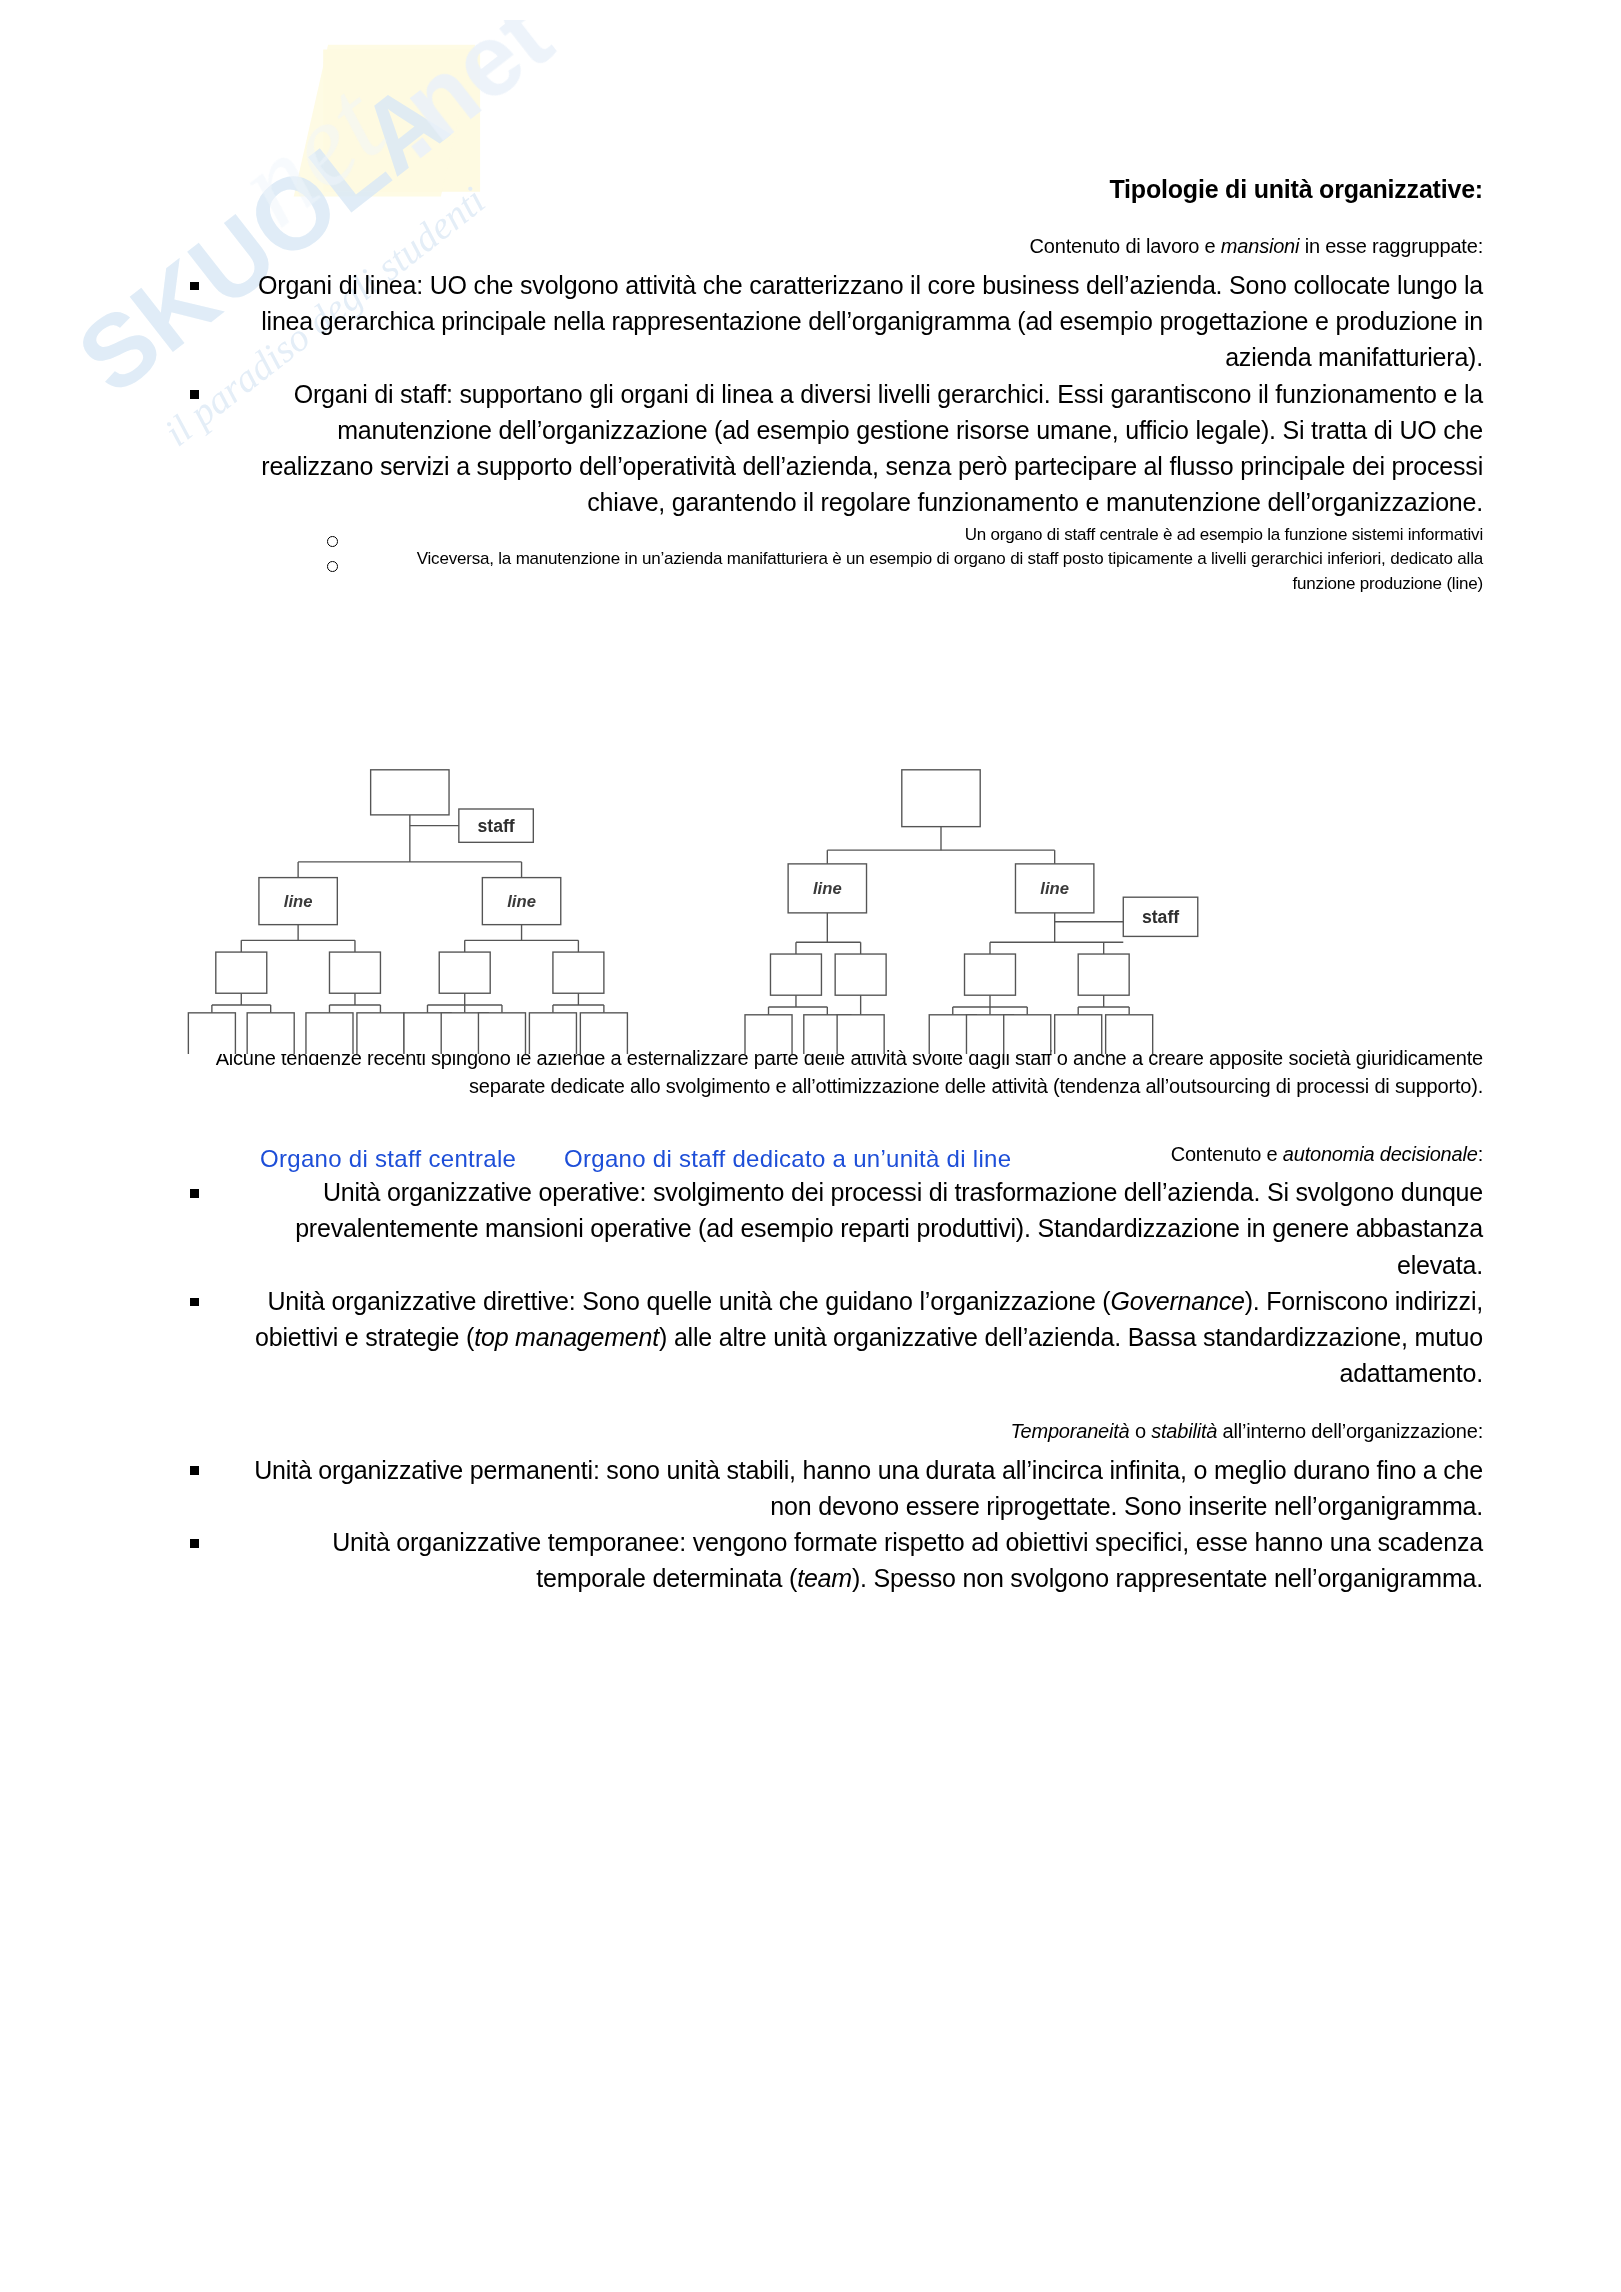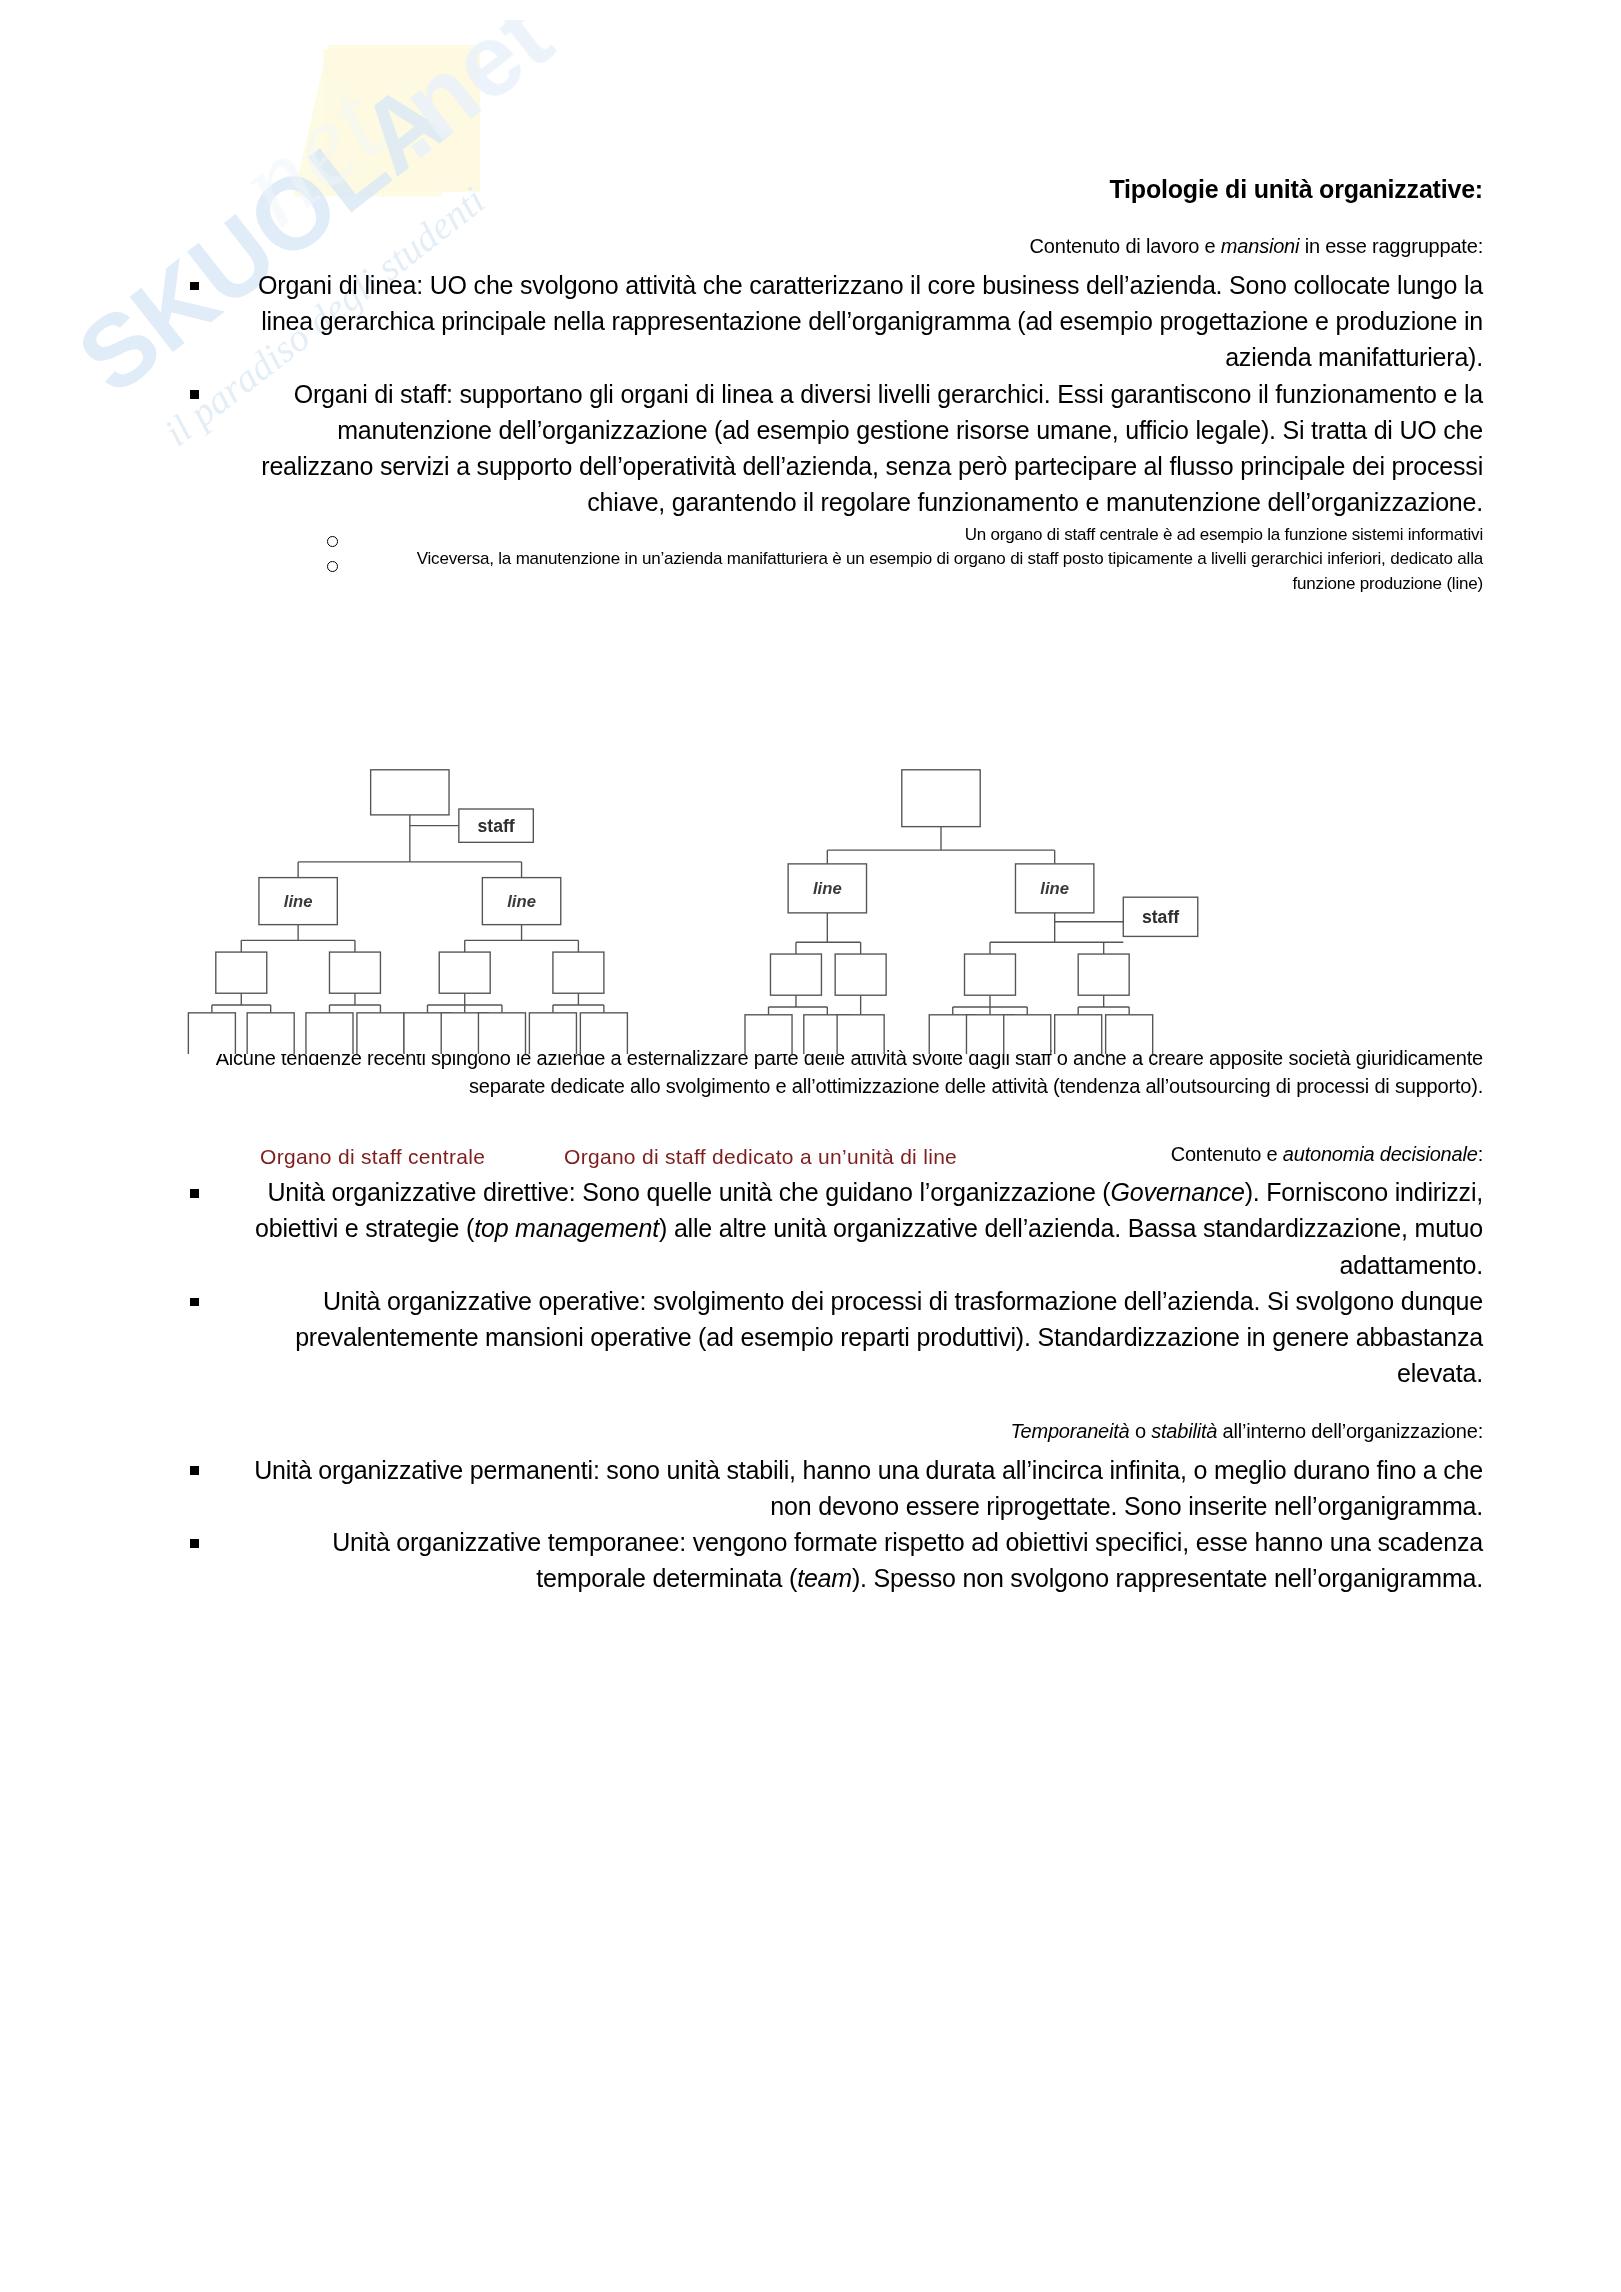--- a/index.html
+++ b/index.html
@@ -118,22 +118,22 @@
   #captions {
     position: absolute;
     left: 157px;
     top: 1145px;
     width: 1225px;
     z-index: 2;
     font-family: "Liberation Sans", sans-serif;
   }
   .cap {
     position: absolute;
-    font-size: 21px;
-    color: #7f1d1d;
+    font-size: 24px;
+    color: #1d4ed8;
     letter-spacing: 0.3px;
     white-space: nowrap;
     text-align: right;
   }
   #cap-left  { left: 103px; top: 0; }
   #cap-right { left: 407px; top: 0; }
 </style>
 </head>
 <body>
 
@@ -188,25 +188,25 @@
 
     <p class="para"><span>Alcune tendenze recenti spingono le aziende a esternalizzare parte delle attività svolte dagli staff o anche a creare apposite società giuridicamente separate dedicate allo svolgimento e all’ottimizzazione delle attività (tendenza all’</span><b>outsourcing</b><span> di processi di supporto).</span></p>
 
     <div class="gap-lg"></div>
 
     <p class="para"><span>Contenuto e </span><i>autonomia decisionale</i><span>:</span></p>
 
     <ul class="lvl1">
       <li>
         <span class="sqbullet"></span>
+        <b>Unità organizzative operative</b><span>: svolgimento dei processi di trasformazione dell’azienda. Si svolgono dunque prevalentemente mansioni operative (ad esempio reparti produttivi). Standardizzazione in genere abbastanza elevata.</span>
+      </li>
+      <li>
+        <span class="sqbullet"></span>
         <b>Unità organizzative direttive</b><span>: Sono quelle unità che guidano l’organizzazione (</span><i>Governance</i><span>). Forniscono indirizzi, obiettivi e strategie (</span><i>top management</i><span>) alle altre unità organizzative dell’azienda. Bassa standardizzazione, mutuo adattamento.</span>
-      </li>
-      <li>
-        <span class="sqbullet"></span>
-        <b>Unità organizzative operative</b><span>: svolgimento dei processi di trasformazione dell’azienda. Si svolgono dunque prevalentemente mansioni operative (ad esempio reparti produttivi). Standardizzazione in genere abbastanza elevata.</span>
       </li>
     </ul>
 
     <div class="gap-md"></div>
 
     <p class="para"><i>Temporaneità</i><span> o </span><i>stabilità</i><span> all’interno dell’organizzazione:</span></p>
 
     <ul class="lvl1">
       <li>
         <span class="sqbullet"></span>

